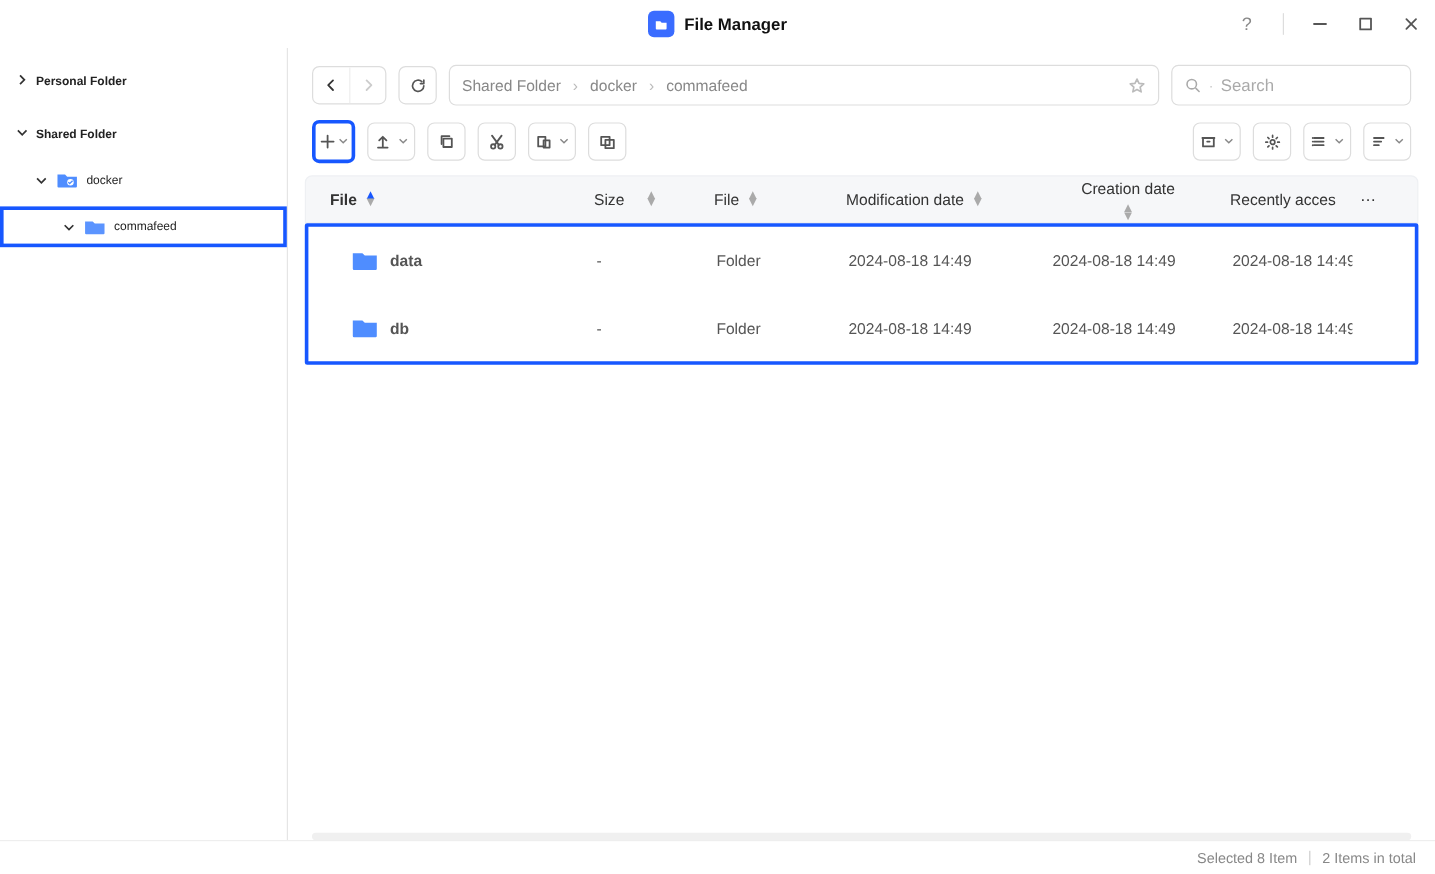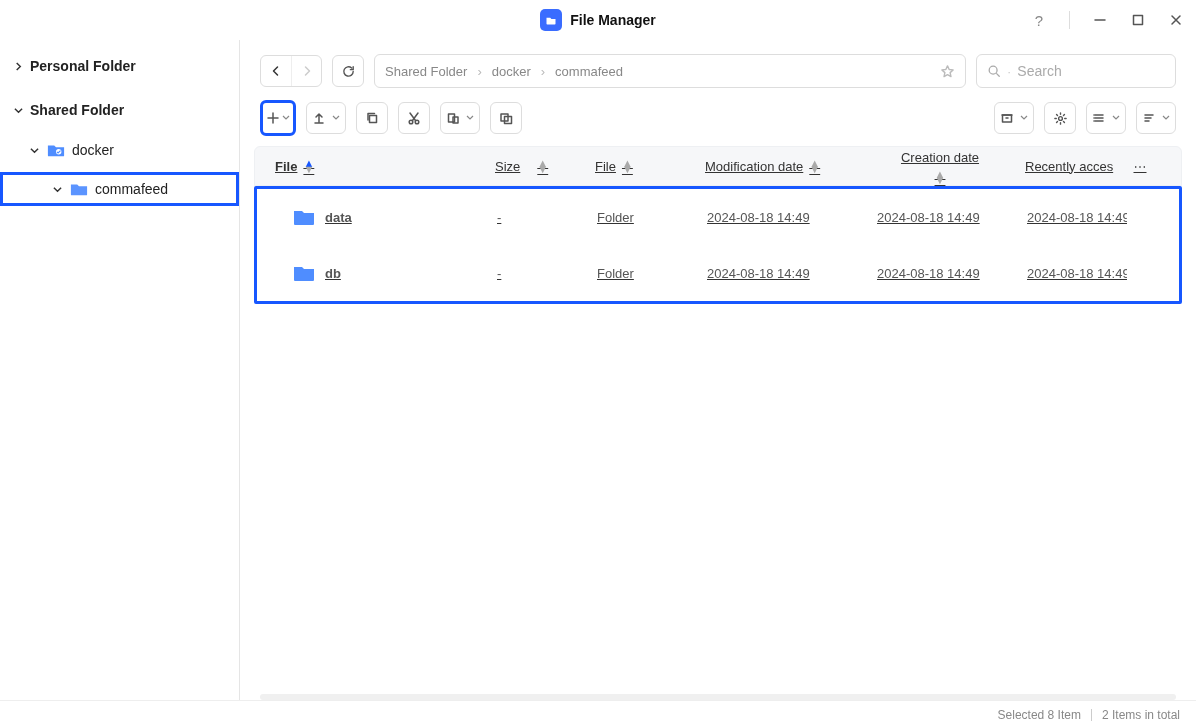--- a/index.html
+++ b/index.html
@@ -35,21 +35,21 @@
   }
   .tree-item.bold b { font-weight: 700; }
   .tree-item .caret { width: 10px; display:flex; align-items:center; color:#444; }
   .tree-item .ficon { width: 20px; display:flex; align-items:center; justify-content:center; }
   .tree-level-1 { padding-left: 30px; }
   .tree-level-2 { padding-left: 50px; }
   .tree-selected {
     border: 3px solid #1757ff; border-left-width:3px; border-right-width:3px;
     margin: 0; padding-top:6px; padding-bottom:6px;
   }
-  .sidebar .label { font-size: 14px; }
+  .sidebar .label { font-size: 10px; }
 
   
   .content { flex: 1; display: flex; flex-direction: column; }
   .topbar {
     display: flex; align-items: center; gap: 10px; padding: 14px 20px 10px 20px;
   }
   .navpair { display: flex; border: 1px solid #ddd; border-radius: 6px; overflow: hidden; }
   .navpair .half { width: 30px; height: 30px; display:flex; align-items:center; justify-content:center; cursor:pointer; }
   .navpair .half + .half { border-left: 1px solid #eee; }
   .iconbtn {
@@ -72,21 +72,21 @@
   }
   .searchbox input { border:0; outline:0; font-size:14px; width:100%; color:#333; }
   .searchbox input::placeholder { color:#aaa; }
 
   .toolbar {
     display: flex; align-items: center; gap: 10px; padding: 2px 20px 10px 20px;
   }
   .toolbar .spacer { flex: 1; }
 
   
-  .tablewrap { flex:1; padding: 0 14px; position:relative;text-decoration:underline; }
+  .tablewrap { flex:1; padding: 0 14px; position:relative; }
   .thead {
     display: flex; height: 40px; align-items: center; background: #f6f7f9;
     border-radius: 6px 6px 0 0; border: 1px solid #eef0f3; font-size:13px; color:#333;
   }
   .th { padding: 0 10px; display:flex; align-items:center; gap:6px; }
   .th .sorticon { color:#aaa; font-size:11px; display:flex; flex-direction:column; line-height:6px; }
   .th .sorticon .up.active { color:#1757ff; }
   .c-file { width: 230px; padding-left:20px; font-weight:600; }
   .c-size { width: 100px; gap: 17px; }
   .c-types { width: 110px; }

